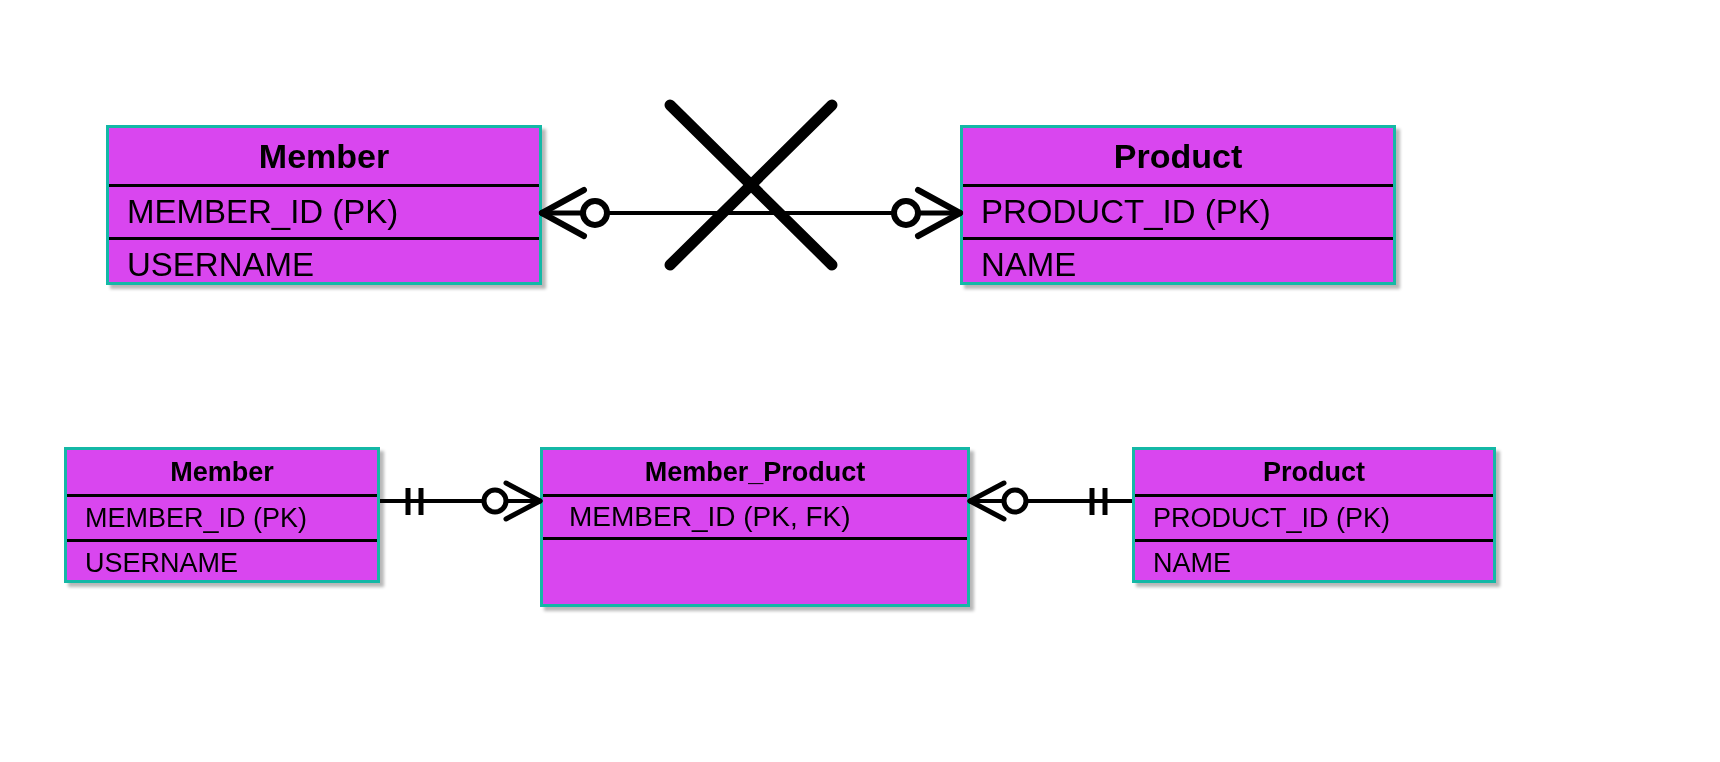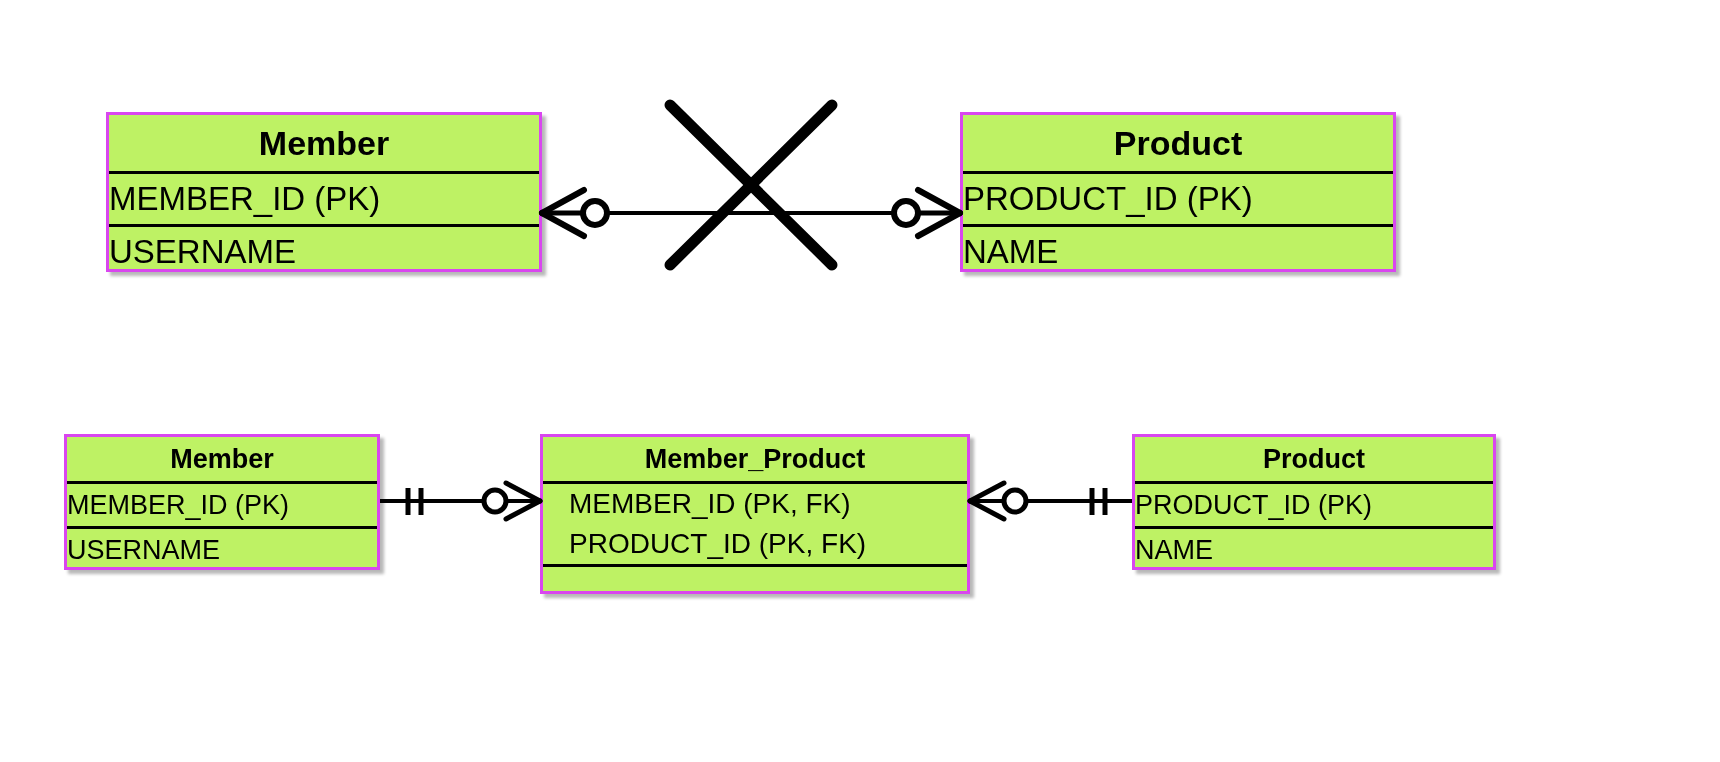--- a/index.html
+++ b/index.html
@@ -9,43 +9,44 @@
     font-family:"Liberation Sans", sans-serif;
     overflow:hidden;
     position:relative;
   }
   #canvas{position:absolute;left:0;top:0;width:1720px;height:762px;}
 
   
   .entity{
     position:absolute;
     box-sizing:border-box;
-    background:#bef264;
-    border:3px solid #d946ef;
+    background:#d946ef;
+    border:3px solid #14b8a6;
     box-shadow:4px 4px 3px rgba(0,0,0,0.28);
     z-index:5;
+    margin-top:13px;
   }
   .ent-title{
     box-sizing:border-box;
     width:100%;
     text-align:center;
     font-weight:bold;
     color:#000;
     white-space:nowrap;
     overflow:hidden;
     display:flex;align-items:center;justify-content:center;
   }
   .ent-sep{width:100%;height:3px;background:#000;}
   .ent-attr{
     box-sizing:border-box;
     width:100%;
     color:#000;
     white-space:nowrap;
     display:flex;align-items:center;
-    padding-left:0;
+    padding-left:18px;
   }
   .ent-attr.empty{color:transparent;}
 
   
   #ent-member-top{left:106px;top:112px;width:436px;height:160px;}
   #ent-member-top .ent-title{height:56px;font-size:34px;}
   #ent-member-top .ent-attr{height:50px;font-size:33px;}
 
   #ent-product-top{left:960px;top:112px;width:436px;height:160px;}
   #ent-product-top .ent-title{height:56px;font-size:34px;}
@@ -93,21 +94,20 @@
     <div class="ent-sep"></div>
     <div class="ent-attr">MEMBER_ID (PK)</div>
     <div class="ent-sep"></div>
     <div class="ent-attr">USERNAME</div>
   </div>
 
   <div class="entity" id="ent-memberproduct">
     <div class="ent-title">Member_Product</div>
     <div class="ent-sep"></div>
     <div class="ent-attr">MEMBER_ID (PK, FK)</div>
-    <div class="ent-attr">PRODUCT_ID (PK, FK)</div>
     <div class="ent-sep"></div>
     <div class="ent-attr empty"></div>
   </div>
 
   <div class="entity" id="ent-product-bot">
     <div class="ent-title">Product</div>
     <div class="ent-sep"></div>
     <div class="ent-attr">PRODUCT_ID (PK)</div>
     <div class="ent-sep"></div>
     <div class="ent-attr">NAME</div>

